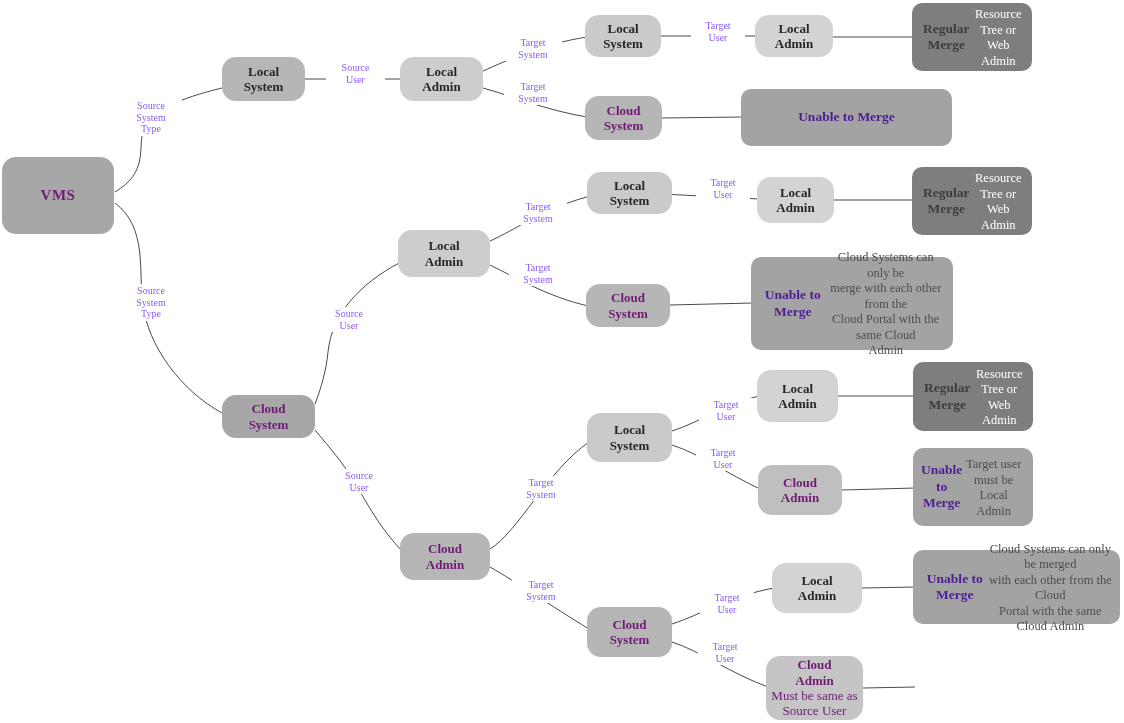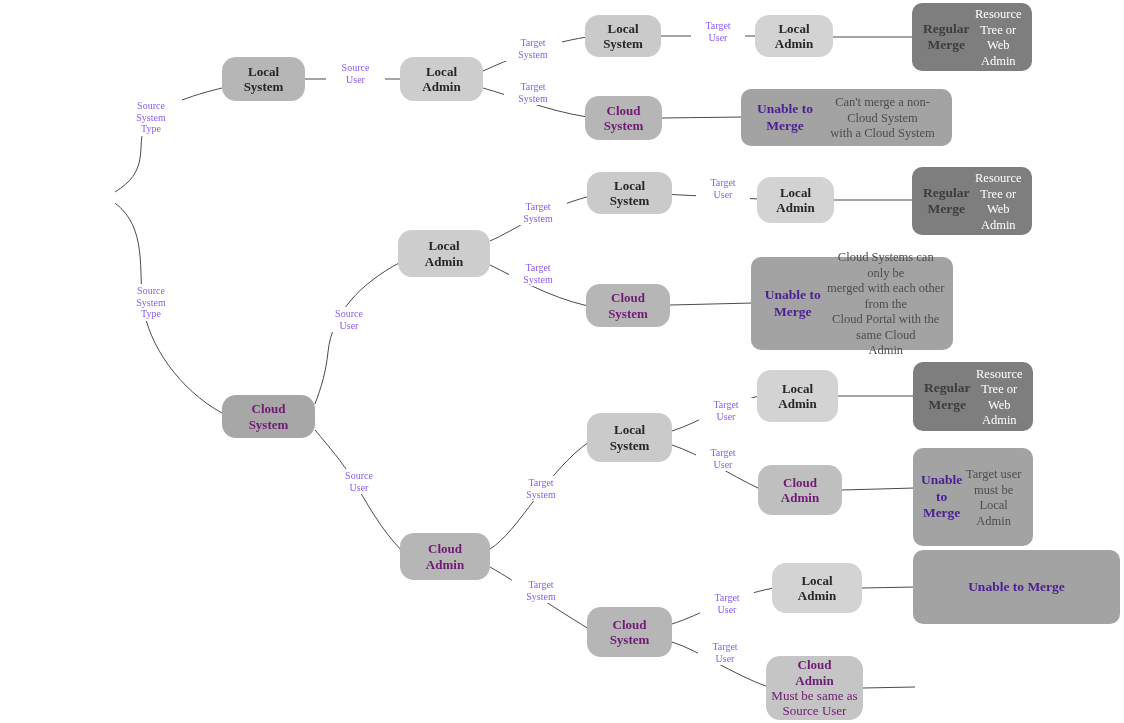--- a/index.html
+++ b/index.html
@@ -113,20 +113,23 @@
 User</div>
   <div class="elabel" style="left:699px;top:398px;width:50px">Target
 User</div>
   <div class="elabel" style="left:696px;top:446px;width:50px">Target
 User</div>
   <div class="elabel" style="left:700px;top:591px;width:50px">Target
 User</div>
   <div class="elabel" style="left:698px;top:640px;width:50px">Target
 User</div>
 
+  <div class="node vms fill-root whitetxt" style="left:2px;top:157px;width:112px;height:77px">
+    <div class="nt">VMS</div>
+  </div>
 
   <div class="node fill-sysdk darktxt" style="left:222px;top:57px;width:83px;height:44px">
     <div class="nt">Local
 System</div>
   </div>
   <div class="node fill-root whitetxt" style="left:222px;top:395px;width:93px;height:43px">
     <div class="nt">Cloud
 System</div>
   </div>
 
@@ -195,43 +198,44 @@
 Source User</div>
   </div>
 
   <div class="result merge" style="left:912px;top:3px;width:120px;height:68px">
     <div class="rt">Regular Merge</div>
     <div class="rb">Resource Tree or
 Web Admin</div>
   </div>
   <div class="result unable" style="left:741px;top:89px;width:211px;height:57px">
     <div class="rt">Unable to Merge</div>
-    <div class="rb">Can't merge a non-Cloud System
-with a Cloud System</div>
   </div>
   <div class="result merge" style="left:912px;top:167px;width:120px;height:68px">
     <div class="rt">Regular Merge</div>
     <div class="rb">Resource Tree or
 Web Admin</div>
   </div>
   <div class="result unable" style="left:751px;top:257px;width:202px;height:93px">
     <div class="rt">Unable to Merge</div>
     <div class="rb">Cloud Systems can only be
-merged with each other from the
+merge with each other from the
 Cloud Portal with the same Cloud
 Admin</div>
   </div>
   <div class="result merge" style="left:913px;top:362px;width:120px;height:69px">
     <div class="rt">Regular Merge</div>
     <div class="rb">Resource Tree or
 Web Admin</div>
   </div>
-  <div class="result unable" style="left:913px;top:448px;width:120px;height:98px">
+  <div class="result unable" style="left:913px;top:448px;width:120px;height:78px">
     <div class="rt">Unable to
 Merge</div>
     <div class="rb">Target user must be
 Local Admin</div>
   </div>
   <div class="result unable" style="left:913px;top:550px;width:207px;height:74px">
     <div class="rt">Unable to Merge</div>
+    <div class="rb">Cloud Systems can only be merged
+with each other from the Cloud
+Portal with the same Cloud Admin</div>
   </div>
 
 </div>
 
 </body></html>

